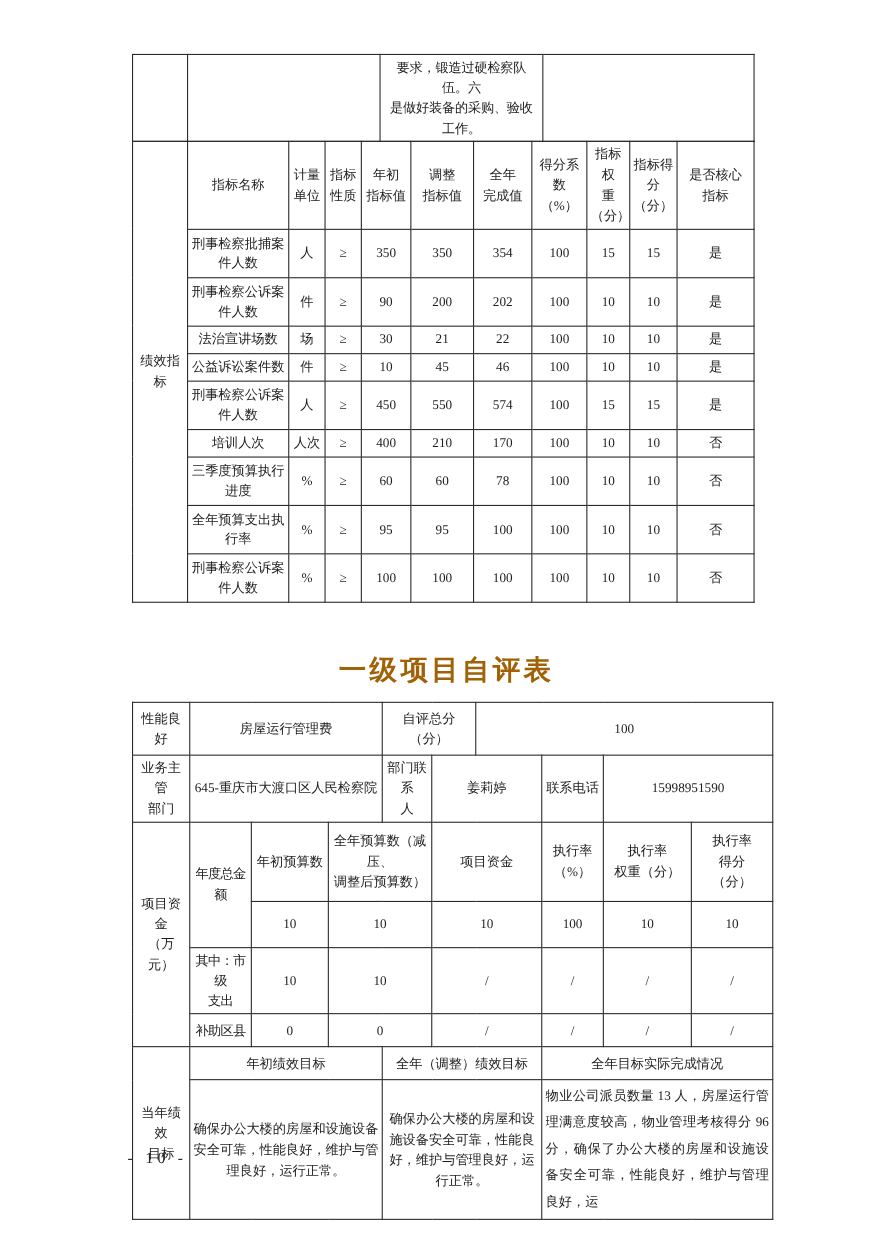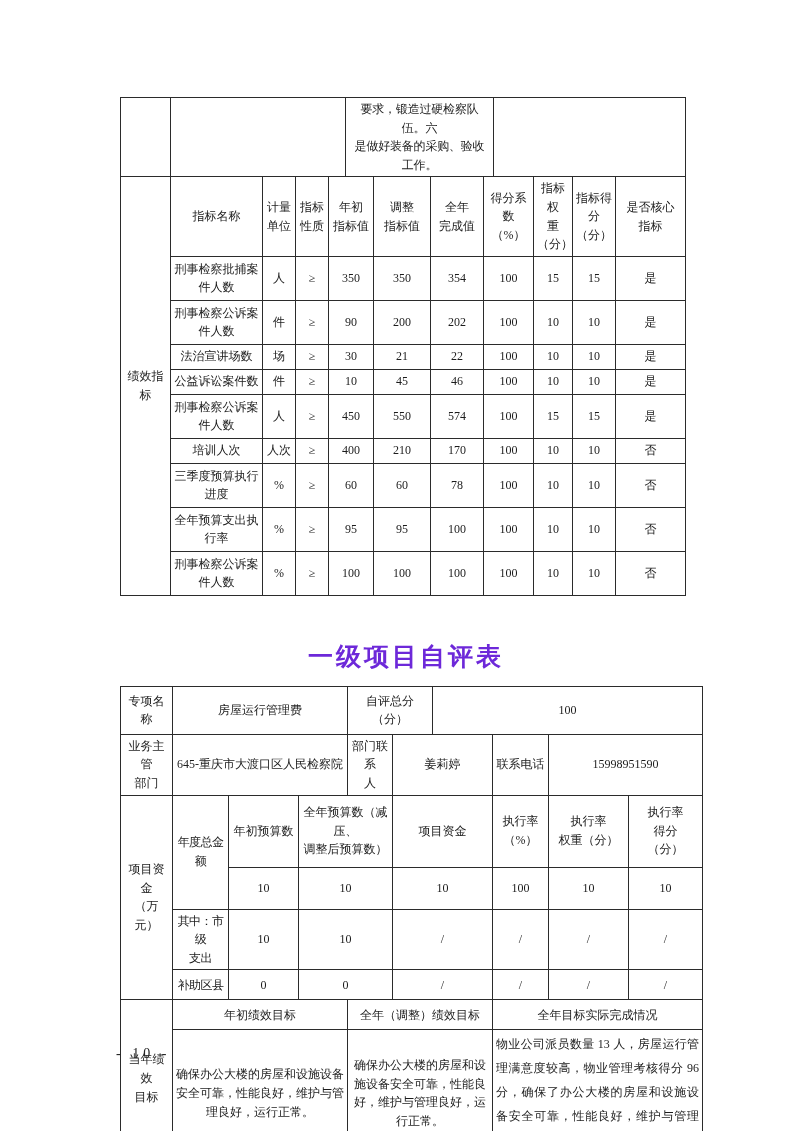--- a/index.html
+++ b/index.html
@@ -20,38 +20,38 @@
     border:1px solid #2b2b2b;
     text-align:center;
     vertical-align:middle;
     padding:2px 3px;
     font-size:12px;
     line-height:1.55;
     word-break:break-all;
     overflow:hidden;
   }
   .pre{white-space:pre-line;}
-  .t1a{width:565px;margin-top:97px;border-radius:16px;}
+  .t1a{width:565px;margin-top:49px;border-radius:16px;}
   .t1b{width:565px;margin-top:-1px;}
   .t2{width:582px;margin-top:-2px;}
   .note-cell{
     text-align:left;
     font-size:11.5px;
     letter-spacing:-0.2px;
     padding:3px 2px 3px 4px;
     line-height:1.8;
   }
   .section-col{vertical-align:top;padding-top:16px;font-family:Liberation Serif, serif;}
   .title{
     font-size:25px;
     font-weight:bold;
     text-align:center;
     letter-spacing:3px;
     margin:44px 0 15px 12px;
-    color:#6d28d9;
+    color:#a16207;
   }
   .goal-text{
     text-align:justify;
     vertical-align:middle;
     padding:4px 8px;
     line-height:1.95;
     font-size:12px;
   }
   .goal-actual{
     text-align:justify;
@@ -257,21 +257,21 @@
         <col style="width:49px">
       <col style="width:45px">
         <col style="width:40px">
         <col style="width:60px">
         <col style="width:56px">
       <col style="width:80px">
         <col style="width:74px">
     </colgroup>
     <tbody>
         <tr style="height:48px">
-      <td>专项名称</td>
+      <td>性能良好</td>
       <td colspan="3">房屋运行管理费</td>
       <td colspan="2" class="pre">自评总分
 （分）</td>
       <td colspan="4">100</td>
     </tr>
     <tr style="height:52px">
       <td class="pre">业务主管
 部门</td>
       <td colspan="3">645-重庆市大渡口区人民检察院</td>
       <td class="pre">部门联系

